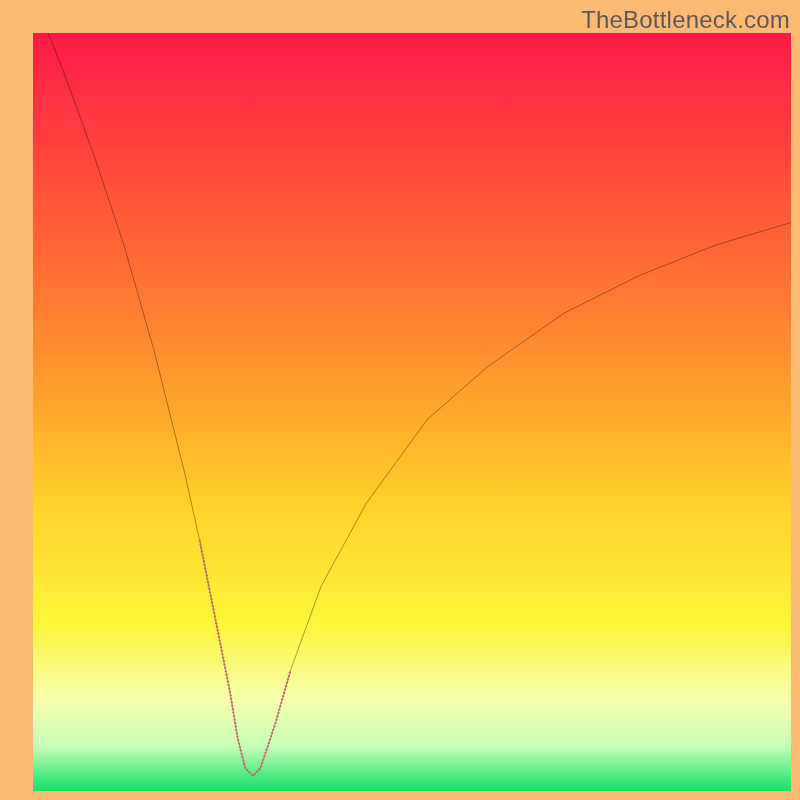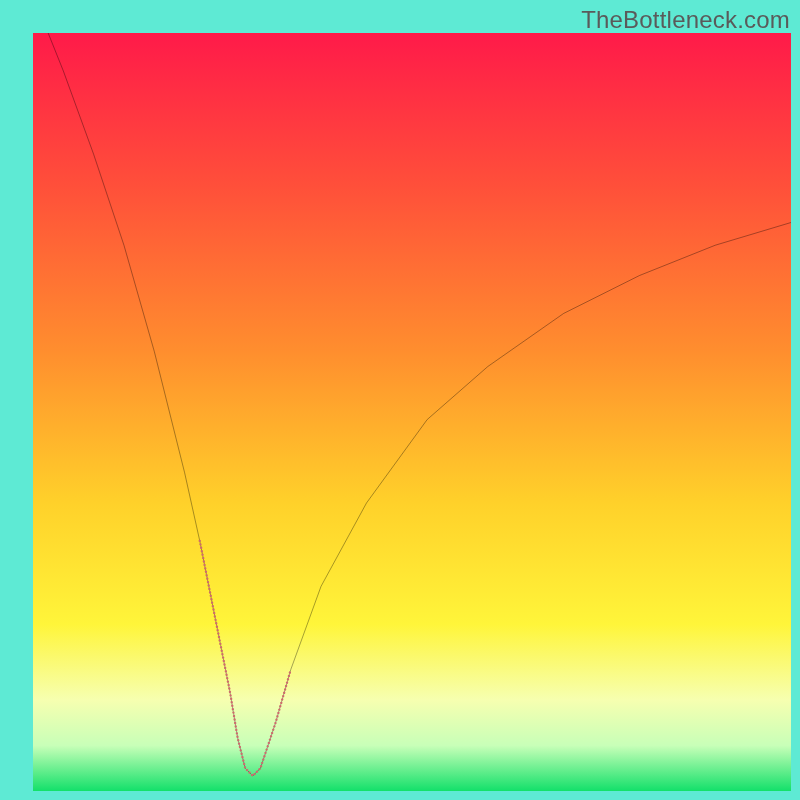--- a/index.html
+++ b/index.html
@@ -7,21 +7,21 @@
     padding: 0;
     width: 800px;
     height: 800px;
     background: #000;
     overflow: hidden;
     font-family: Arial, Helvetica, sans-serif;
   }
   .frame {
     position: absolute;
     inset: 0;
-    background: #5eead4;
+    background: #fdba74;
   }
   .plot-area {
     position: absolute;
     left: 33px;
     top: 33px;
     width: 758px;
     height: 758px;
     overflow: hidden;
   }
   .gradient {

